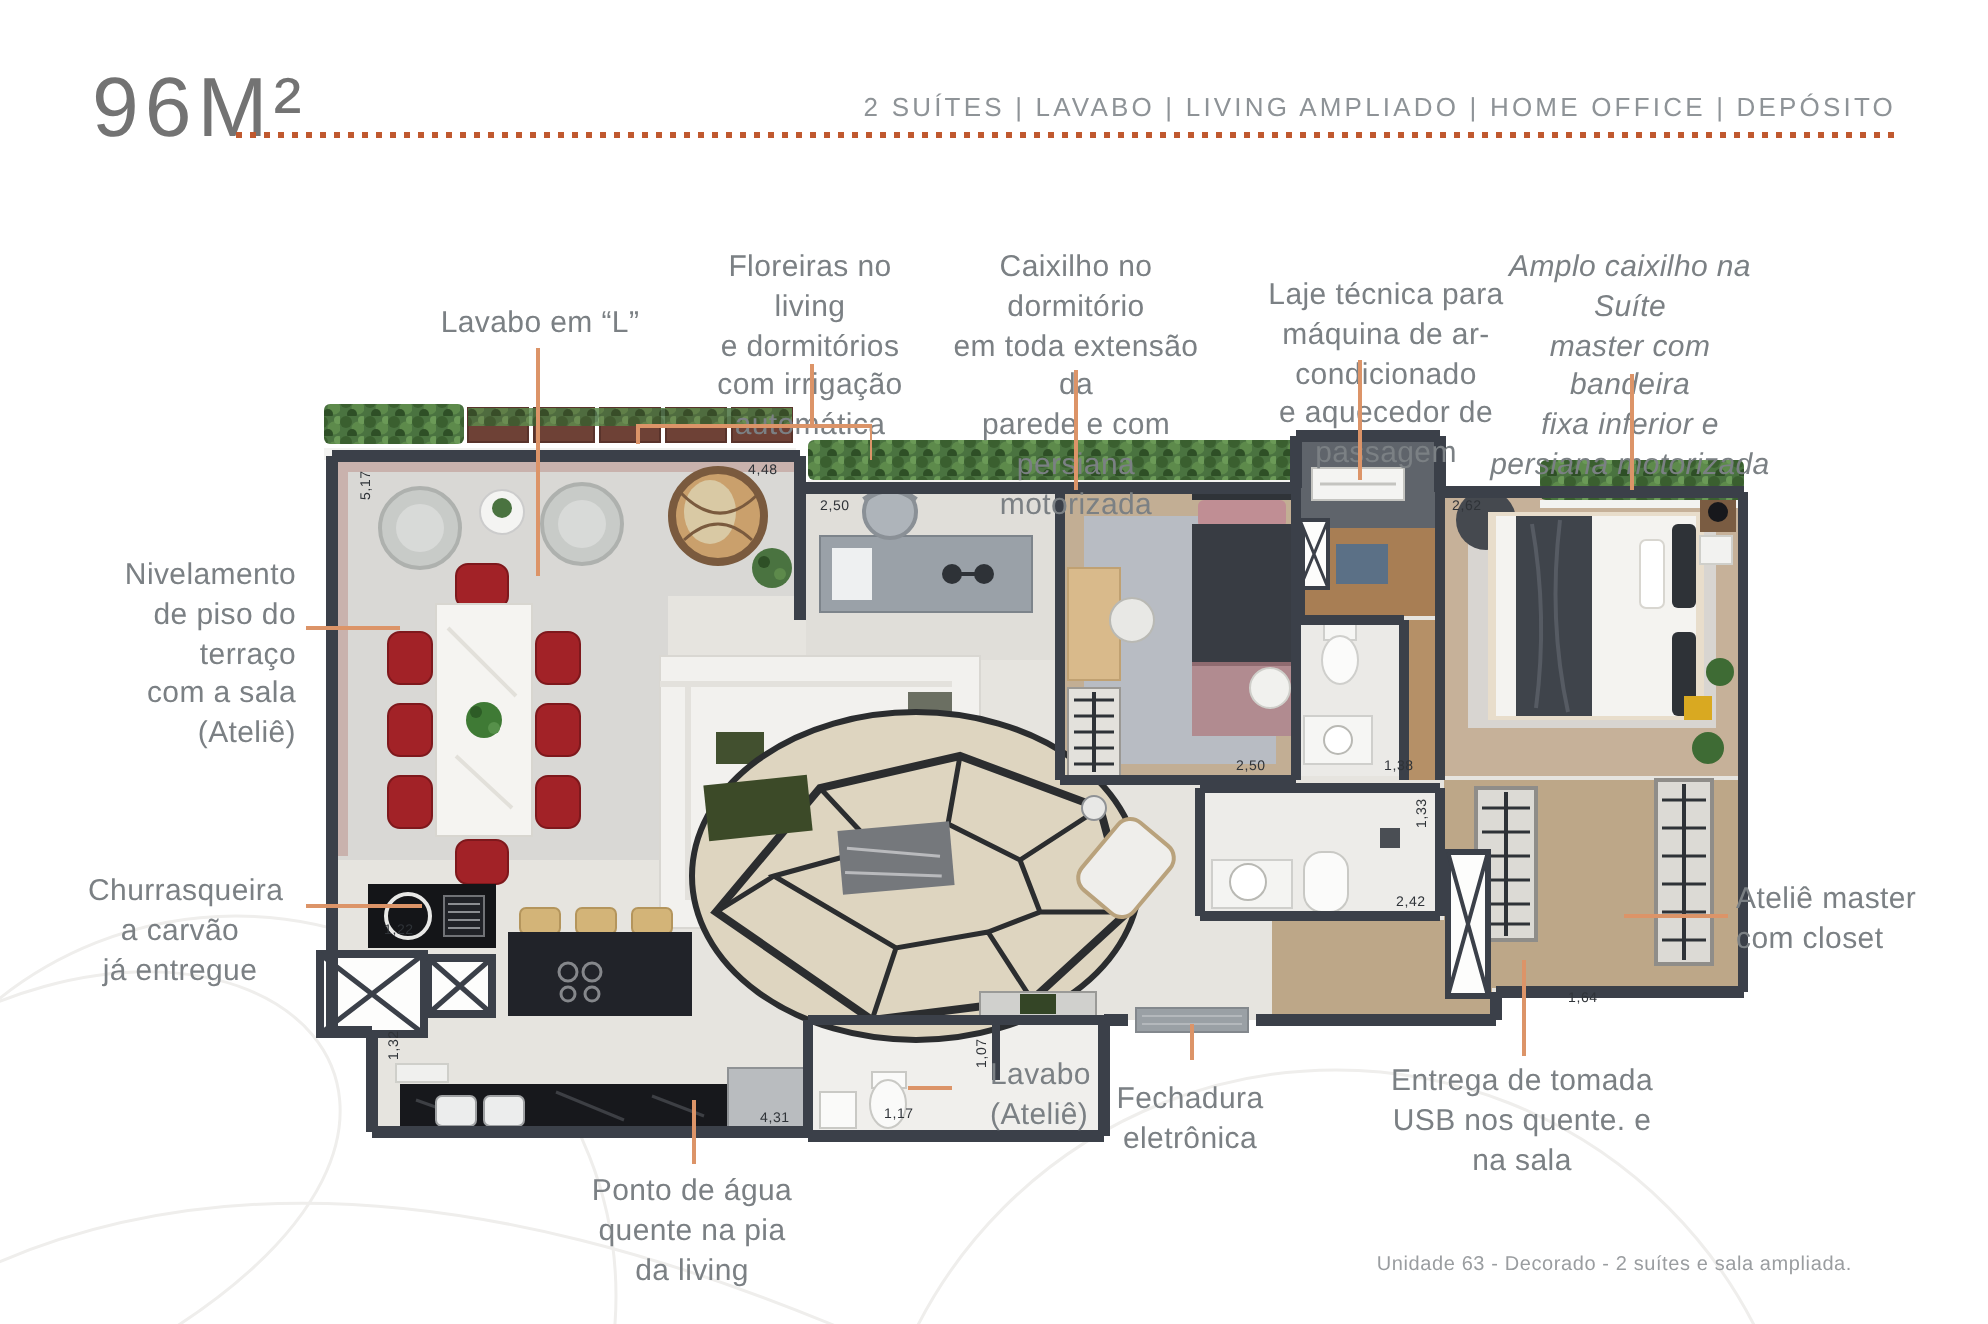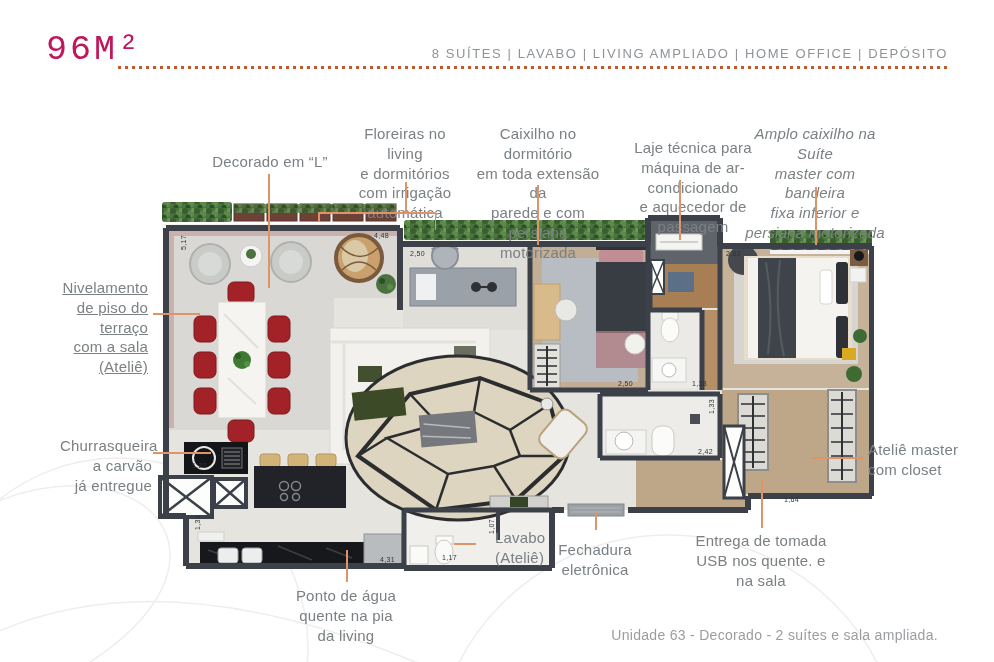--- a/index.html
+++ b/index.html
@@ -3,23 +3,22 @@
 <meta charset="utf-8">
 <style>
   html,body{margin:0;padding:0;}
   body{
     width:994px;height:662px;position:relative;overflow:hidden;
     background:#ffffff;
     font-family:"Liberation Sans", sans-serif;
   }
   .page-title{
     position:absolute;left:46px;top:30px;
-    font-size:35px;font-weight:400;letter-spacing:3px;
-    color:#be185d;
-    font-family:Liberation Mono, monospace;
+    font-size:42px;font-weight:400;letter-spacing:3px;
+    color:#737373;
   }
   .header-features{
     position:absolute;right:46px;top:46px;
     font-size:13px;letter-spacing:1.6px;color:#8e9397;font-weight:400;
   }
   .dotted-rule{
     position:absolute;left:118px;right:46px;top:66px;height:3px;
     background:repeating-linear-gradient(90deg,#c0592f 0 3px,transparent 3px 7px);
   }
   .ann{
@@ -29,38 +28,38 @@
   .ta-c{text-align:center}.ta-r{text-align:right}.ta-l{text-align:left}
   .leader{position:absolute;background:#dc9468}
   .leader.h{height:1.5px}
   .leader.v{width:1.5px}
   .plan{position:absolute;left:158px;top:198px;width:716px;height:376px;}
   .dim{
     position:absolute;font-size:7px;color:#2f3338;letter-spacing:.3px;line-height:1;
   }
   .dim.v{transform:rotate(-90deg);transform-origin:left top;}
   .footer-caption{
-    position:absolute;right:56px;top:627px;font-size:14px;color:#9a9da0;letter-spacing:.3px;
+    position:absolute;right:68px;top:627px;font-size:10px;color:#9a9da0;letter-spacing:.3px;
   }
   .decor{position:absolute;left:0;top:0;pointer-events:none}
 </style>
 </head>
 <body>
 
 <svg class="decor" width="994" height="662" viewBox="0 0 994 662">
   <g fill="none" stroke="#efeeec" stroke-width="1.5">
     <circle cx="118" cy="648" r="190"></circle>
     <path d="M-40,520 C130,420 280,560 60,680"></path>
     <path d="M-20,640 C180,540 420,660 540,720"></path>
     <circle cx="668" cy="770" r="235"></circle>
   </g>
 </svg>
 
 <div class="page-title">96M²</div>
-<div class="header-features">8 SUÍTES | LAVABO | LIVING AMPLIADO | HOME OFFICE | DEPÓSITO</div>
+<div class="header-features">2 SUÍTES | LAVABO | LIVING AMPLIADO | HOME OFFICE | DEPÓSITO</div>
 <div class="dotted-rule"></div>
 
 <div class="plan">
 <svg width="716" height="376" viewBox="0 0 716 376">
   <defs>
     <pattern id="hedge" width="12" height="10" patternUnits="userSpaceOnUse">
       <rect width="12" height="10" fill="#4a7340"></rect>
       <circle cx="3" cy="3" r="3" fill="#3a5f2f"></circle>
       <circle cx="9" cy="6" r="3.2" fill="#5d8a4b"></circle>
       <circle cx="6" cy="9" r="2.5" fill="#2e4f26"></circle>
@@ -285,21 +284,21 @@
   <span class="dim v" style="left:550px;top:216px;">1,33</span>
   <span class="dim" style="left:540px;top:250px;">2,42</span>
   <span class="dim" style="left:34px;top:264px;">1,22</span>
   <span class="dim v" style="left:36px;top:332px;">1,32</span>
   <span class="dim" style="left:222px;top:358px;">4,31</span>
   <span class="dim v" style="left:330px;top:336px;">1,07</span>
   <span class="dim" style="left:284px;top:356px;">1,17</span>
   <span class="dim" style="left:626px;top:298px;">1,64</span>
 </div>
 
-<div class="ann ta-c" style="left:210px;top:152px;width:120px;">Decorado em “L”</div>
+<div class="ann ta-c" style="left:210px;top:152px;width:120px;">Lavabo em “L”</div>
 <div class="leader v" style="left:268px;top:174px;height:114px;"></div>
 
 <div class="ann ta-c" style="left:345px;top:124px;width:120px;">Floreiras no living
 e dormitórios
 com irrigação
 automática</div>
 <div class="leader v" style="left:405px;top:182px;height:31px;"></div>
 <div class="leader h" style="left:318px;top:212px;width:118px;"></div>
 <div class="leader v" style="left:318px;top:212px;height:10px;"></div>
 <div class="leader v" style="left:434.5px;top:212px;height:18px;"></div>
@@ -314,28 +313,28 @@
 máquina de ar-condicionado
 e aquecedor de passagem</div>
 <div class="leader v" style="left:679px;top:180px;height:60px;"></div>
 
 <div class="ann ta-c" style="left:745px;top:124px;width:140px;font-style:italic;">Amplo caixilho na Suíte
 master com bandeira
 fixa inferior e
 persiana motorizada</div>
 <div class="leader v" style="left:815px;top:187px;height:58px;"></div>
 
-<div class="ann ta-r" style="left:58px;top:278px;width:90px;text-decoration:underline;">Nivelamento
+<div class="ann ta-r" style="left:58px;top:278px;width:90px;">Nivelamento
 de piso do
 terraço
 com a sala
 (Ateliê)</div>
 <div class="leader h" style="left:153px;top:313px;width:47px;"></div>
 
-<div class="ann ta-r" style="left:60px;top:436px;width:92px;">Churrasqueira
+<div class="ann ta-r" style="left:44px;top:436px;width:92px;text-align:center;">Churrasqueira
 a carvão
 já entregue</div>
 <div class="leader h" style="left:153px;top:452px;width:58px;"></div>
 
 <div class="ann ta-c" style="left:286px;top:586px;width:120px;">Ponto de água
 quente na pia
 da living</div>
 <div class="leader v" style="left:346px;top:550px;height:32px;"></div>
 
 <div class="ann ta-l" style="left:481px;top:528px;width:80px;margin-left:14px;">Lavabo

